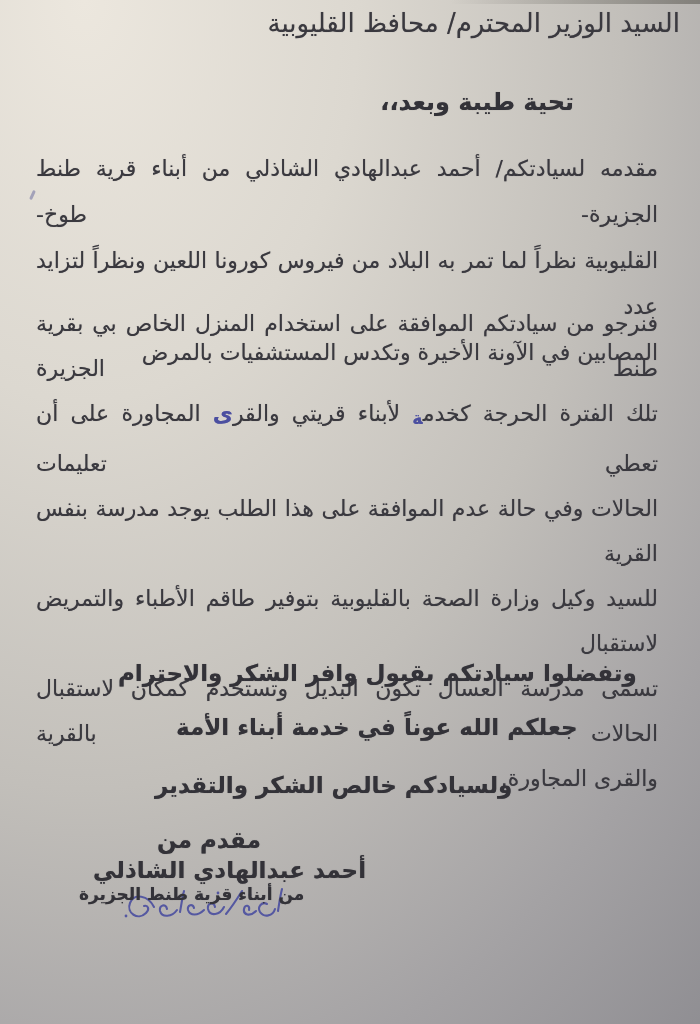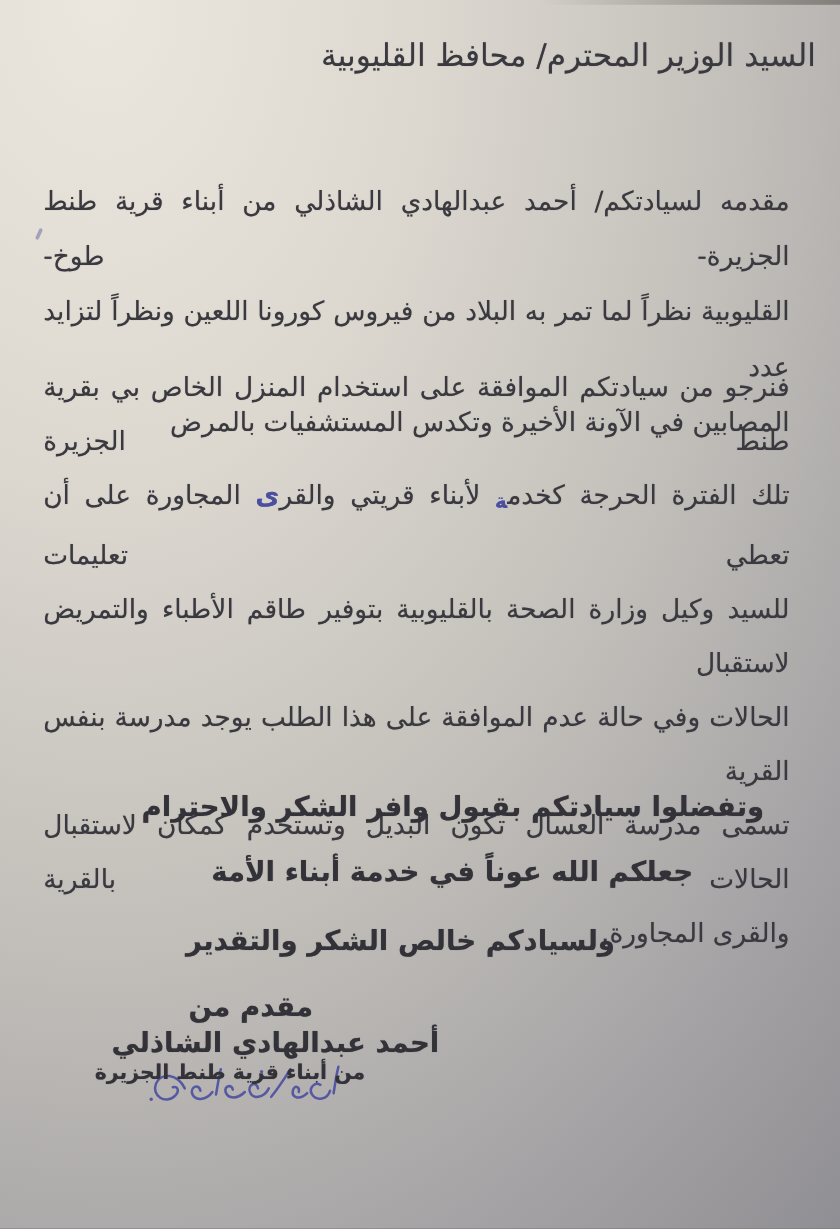--- a/index.html
+++ b/index.html
@@ -15,21 +15,21 @@
       #ece7de 0%, #dcd8d0 28%, #c2bfba 55%, #a4a2a4 78%, #8a898e 100%);
     direction:rtl;
   }
   .paper-top-edge{
     position:absolute;top:0;right:0;width:250px;height:4px;
     background:linear-gradient(to left, rgba(85,83,76,.55), rgba(85,83,76,0));
   }
   .txt{color:#3a393f;text-shadow:0 0 .7px rgba(58,57,63,.55);}
   .bold{font-weight:bold;color:#333238;text-shadow:0 0 .7px rgba(44,43,50,.6);}
   .abs{position:absolute;white-space:nowrap;}
-  .addressee{top:32px;right:20px;font-size:26px;}
+  .addressee{top:8px;right:20px;font-size:26px;}
   .salutation{top:88px;right:126px;font-size:24px;}
   .para{position:absolute;left:36px;right:42px;font-size:22px;}
   .para.intro{top:146px;line-height:46px;}
   .para.request{top:301px;line-height:45px;}
   .line{text-align:justify;text-align-last:justify;}
   .line.short{text-align:center;text-align-last:right;}
   .ink{color:#4b4fa0;text-shadow:0 0 .5px rgba(75,79,160,.6);font-weight:bold;}
   .inserted{font-size:17px;vertical-align:-3px;}
   .closing{font-size:23px;margin-top:24px;}
   .c1{top:636px;left:118px;}
@@ -47,34 +47,35 @@
 </head>
 <body>
 
 <div class="photo">
 
   <div class="paper-top-edge"></div>
   <div class="stray-mark"></div>
 
   <div class="abs txt addressee">السيد الوزير المحترم/ محافظ القليوبية</div>
 
+  <div class="abs bold salutation">تحية طيبة وبعد،،</div>
 
   <div class="para intro txt">
     <div class="line">مقدمه لسيادتكم/ أحمد عبدالهادي الشاذلي من أبناء قرية طنط الجزيرة- طوخ-</div>
     <div class="line">القليوبية نظراً لما تمر به البلاد من فيروس كورونا اللعين ونظراً لتزايد عدد</div>
     <div class="line short">المصابين في الآونة الأخيرة وتكدس المستشفيات بالمرض</div>
   </div>
 
   <div class="para request txt">
     <div class="line">فنرجو من سيادتكم الموافقة على استخدام المنزل الخاص بي بقرية طنط الجزيرة</div>
     <div class="line">
       <span>تلك الفترة الحرجة كخدم</span><span class="ink inserted">ة</span><span> لأبناء قريتي والقر</span><span class="ink">ى</span><span> المجاورة على أن تعطي تعليمات</span>
     </div>
+    <div class="line">الحالات وفي حالة عدم الموافقة على هذا الطلب يوجد مدرسة بنفس القرية</div>
     <div class="line">للسيد وكيل وزارة الصحة بالقليوبية بتوفير طاقم الأطباء والتمريض لاستقبال</div>
-    <div class="line">الحالات وفي حالة عدم الموافقة على هذا الطلب يوجد مدرسة بنفس القرية</div>
     <div class="line">تسمى مدرسة العسال تكون البديل وتستخدم كمكان لاستقبال الحالات بالقرية</div>
     <div class="line short">والقرى المجاورة.</div>
   </div>
 
   <div class="abs bold closing c1">وتفضلوا سيادتكم بقبول وافر الشكر والاحترام</div>
   <div class="abs bold closing c2">جعلكم الله عوناً في خدمة أبناء الأمة</div>
   <div class="abs bold closing c3">ولسيادكم خالص الشكر والتقدير</div>
   <div class="abs bold closing c4">مقدم من</div>
 
   <div class="abs bold signer-name">أحمد عبدالهادي الشاذلي</div>

